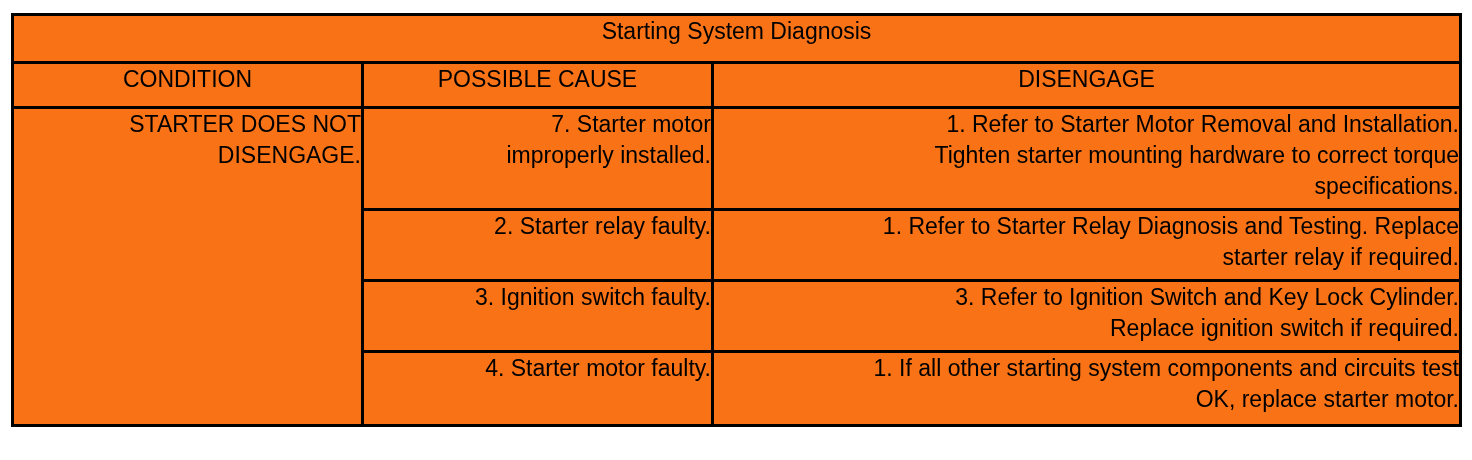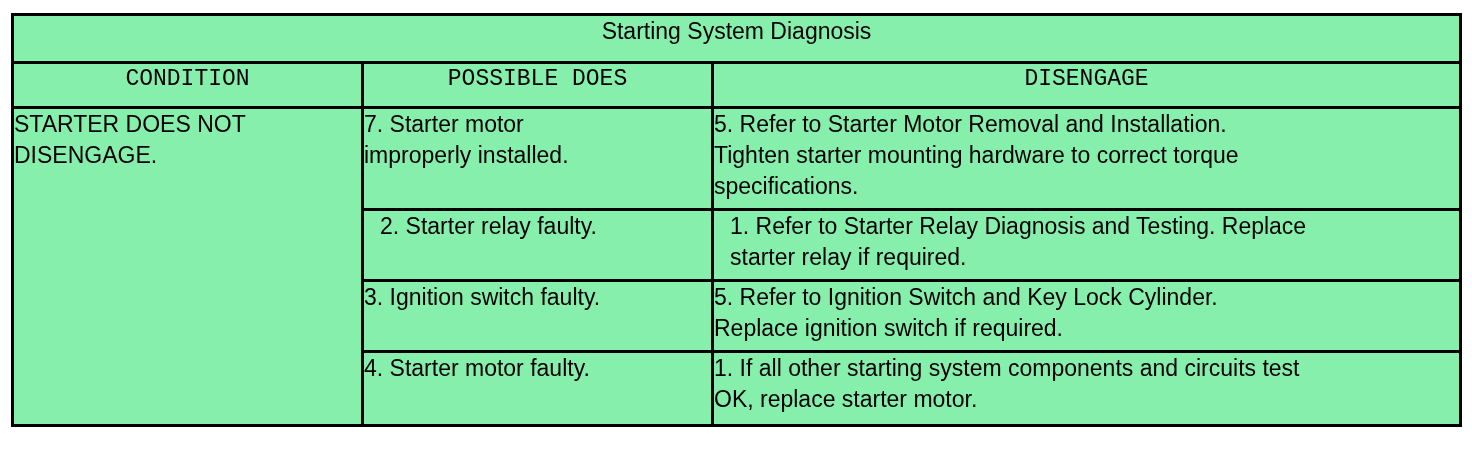--- a/index.html
+++ b/index.html
@@ -29,21 +29,21 @@
     width: 1448px;
     border-collapse: collapse;
     table-layout: fixed;
     background: #ffffff;
   }
 
   .diag-table td {
     border: 3px solid #000000;
     vertical-align: top;
     padding: 0;
-    background: #86efac;
+    background: #f97316;
   }
 
   
   col.col-condition { width: 350px; }
   col.col-cause     { width: 350px; }
   col.col-correction{ width: 748px; }
 
   
   .title-cell {
     height: 45px;
@@ -64,32 +64,31 @@
     height: 42px;
     text-align: center;
     vertical-align: middle;
   }
   .header-text {
     display: block;
     font-size: 23px;
     line-height: 30px;
     text-align: center;
     font-weight: normal;
-    font-family: Liberation Mono, monospace;
   }
 
   
   .body-cell {
     padding: 6px 8px 8px 9px;
   }
   .cell-text {
     display: block;
     font-size: 23px;
     line-height: 31px;
-    text-align: left;
+    text-align: right;
     white-space: pre-line;
     font-weight: normal;
   }
 
   .condition-cell {
     padding: 6px 8px 8px 9px;
   }
 
   .row-1 .body-cell { height: 99px; }
   .row-2 .body-cell { height: 68px; padding-left: 16px; }
@@ -113,59 +112,59 @@
         <td class="title-cell" colspan="3">
           <span class="title-text">Starting System Diagnosis</span>
         </td>
       </tr>
 
       <tr>
         <td class="header-cell">
           <span class="header-text">CONDITION</span>
         </td>
         <td class="header-cell">
-          <span class="header-text">POSSIBLE DOES</span>
+          <span class="header-text">POSSIBLE CAUSE</span>
         </td>
         <td class="header-cell">
           <span class="header-text">DISENGAGE</span>
         </td>
       </tr>
 
       <tr class="row-1">
         <td class="body-cell condition-cell" rowspan="4">
           <span class="cell-text">STARTER DOES NOT
 DISENGAGE.</span>
         </td>
         <td class="body-cell">
           <span class="cell-text">7. Starter motor
 improperly installed.</span>
         </td>
         <td class="body-cell">
-          <span class="cell-text">5. Refer to Starter Motor Removal and Installation.
+          <span class="cell-text">1. Refer to Starter Motor Removal and Installation.
 Tighten starter mounting hardware to correct torque
 specifications.</span>
         </td>
       </tr>
 
       <tr class="row-2">
         <td class="body-cell">
           <span class="cell-text">2. Starter relay faulty.</span>
         </td>
         <td class="body-cell">
           <span class="cell-text">1. Refer to Starter Relay Diagnosis and Testing. Replace
 starter relay if required.</span>
         </td>
       </tr>
 
       <tr class="row-3">
         <td class="body-cell">
           <span class="cell-text">3. Ignition switch faulty.</span>
         </td>
         <td class="body-cell">
-          <span class="cell-text">5. Refer to Ignition Switch and Key Lock Cylinder.
+          <span class="cell-text">3. Refer to Ignition Switch and Key Lock Cylinder.
 Replace ignition switch if required.</span>
         </td>
       </tr>
 
       <tr class="row-4">
         <td class="body-cell">
           <span class="cell-text">4. Starter motor faulty.</span>
         </td>
         <td class="body-cell">
           <span class="cell-text">1. If all other starting system components and circuits test

